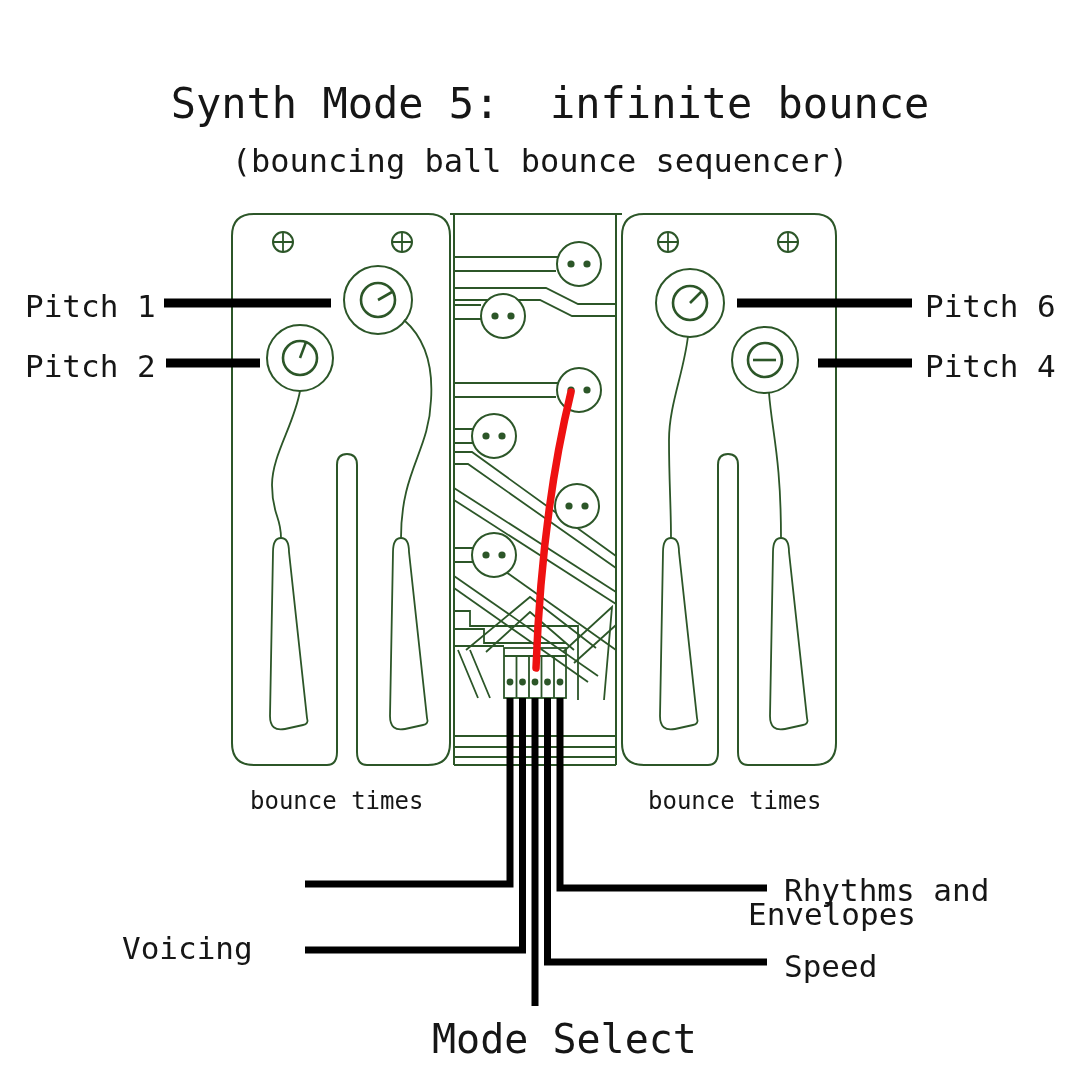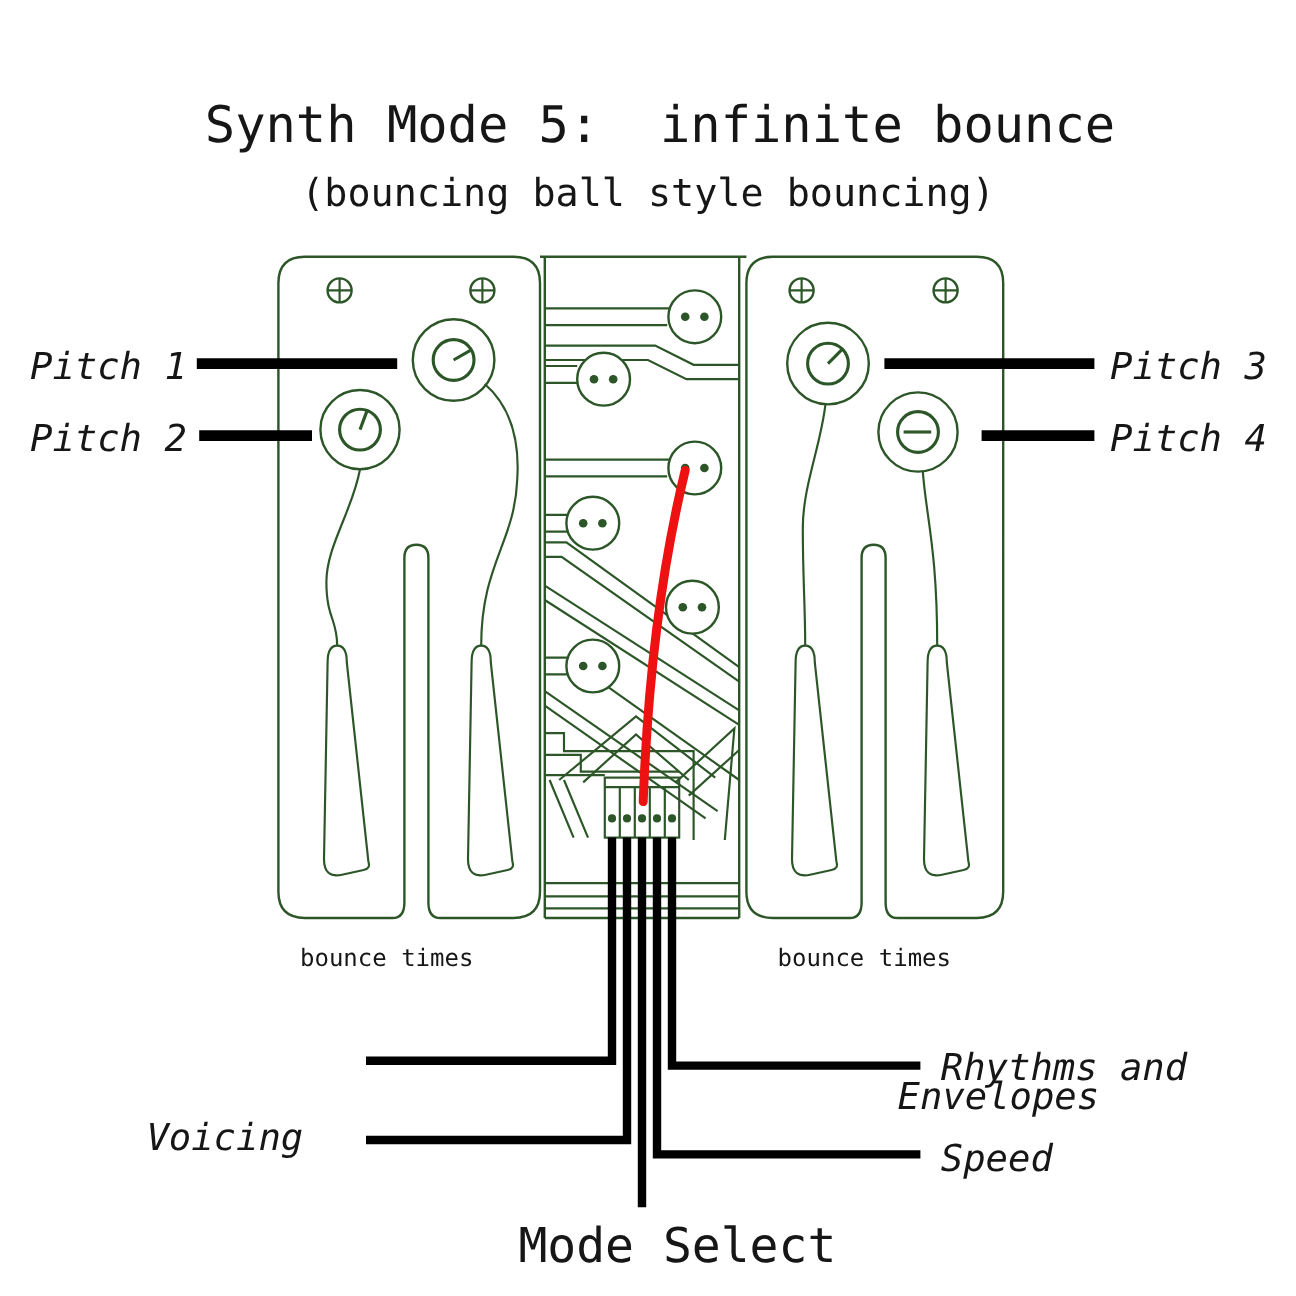--- a/index.html
+++ b/index.html
@@ -9,44 +9,44 @@
     font-family:"DejaVu Sans Mono","Liberation Mono",monospace;
   }
   svg.art{position:absolute;left:0;top:0;}
   .lbl{
     position:absolute;line-height:1.18;white-space:pre;
     color:var(--text-black,#161616);
     font-family:"DejaVu Sans Mono","Liberation Mono",monospace;
   }
   .title{font-size:42px;width:100%;text-align:center;}
   .subtitle{font-size:32px;width:100%;text-align:center;}
-  .fs31{font-size:31px;font-style:italic;}
+  .fs31{font-size:31px;}
   .fs32{font-size:40px;}
-  .fs24{font-size:20px;}
+  .fs24{font-size:24px;}
   
   .g{stroke:var(--line-green,#2c5628);stroke-width:2;fill:none;}
   .gthin{stroke:var(--line-green,#2c5628);stroke-width:1.8;fill:none;}
   .gbold{stroke:var(--line-green,#2c5628);stroke-width:2.6;fill:none;}
   .gfill{fill:var(--line-green,#2c5628);stroke:none;}
   .pad{stroke:var(--line-green,#2c5628);stroke-width:2;fill:#fff;}
   .wire{stroke:var(--wire-red,#ee1111);stroke-width:7.5;fill:none;stroke-linecap:round;}
   .k8{stroke:var(--leader-black,#000);stroke-width:9;fill:none;}
   .k7{stroke:var(--leader-black,#000);stroke-width:7;fill:none;stroke-linejoin:miter;}
 </style>
 </head>
 <body>
 
 <div class="canvas">
 
   <div class="lbl title" style="top:79px;left:10px;">Synth Mode 5:  infinite bounce</div>
-  <div class="lbl subtitle" style="top:143px;left:0px;">(bouncing ball style bouncing)</div>
+  <div class="lbl subtitle" style="top:143px;left:0px;">(bouncing ball bounce sequencer)</div>
 
   <div class="lbl fs31" style="top:288px;left:25px;">Pitch 1</div>
   <div class="lbl fs31" style="top:348px;left:25px;">Pitch 2</div>
-  <div class="lbl fs31" style="top:288px;left:925px;">Pitch 3</div>
+  <div class="lbl fs31" style="top:288px;left:925px;">Pitch 6</div>
   <div class="lbl fs31" style="top:348px;left:925px;">Pitch 4</div>
   <div class="lbl fs24" style="top:787px;left:250px;">bounce times</div>
   <div class="lbl fs24" style="top:787px;left:648px;">bounce times</div>
   <div class="lbl fs31" style="top:930px;left:122px;text-align:center;">Voicing</div>
   <div class="lbl fs32" style="top:1016px;left:432px;">Mode Select</div>
   <div class="lbl fs31" style="top:853px;left:784px;margin-top:19px;">Rhythms and</div>
   <div class="lbl fs31" style="top:896px;left:748px;">Envelopes</div>
   <div class="lbl fs31" style="top:948px;left:784px;">Speed</div>
 
   <svg class="art" width="1080" height="1080" viewBox="0 0 1080 1080">

